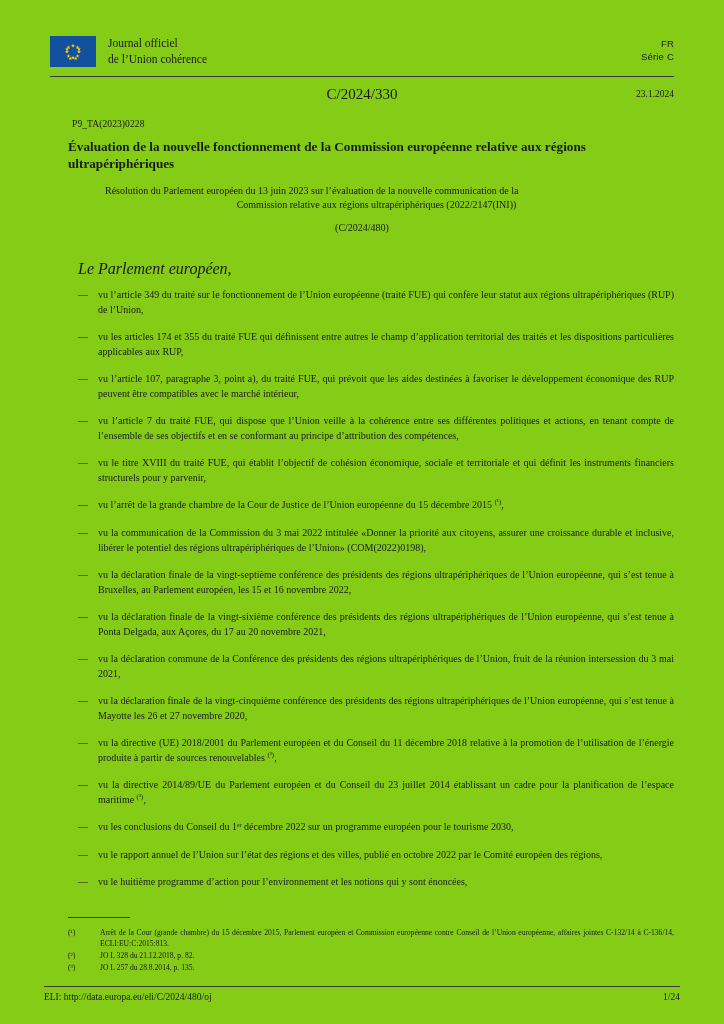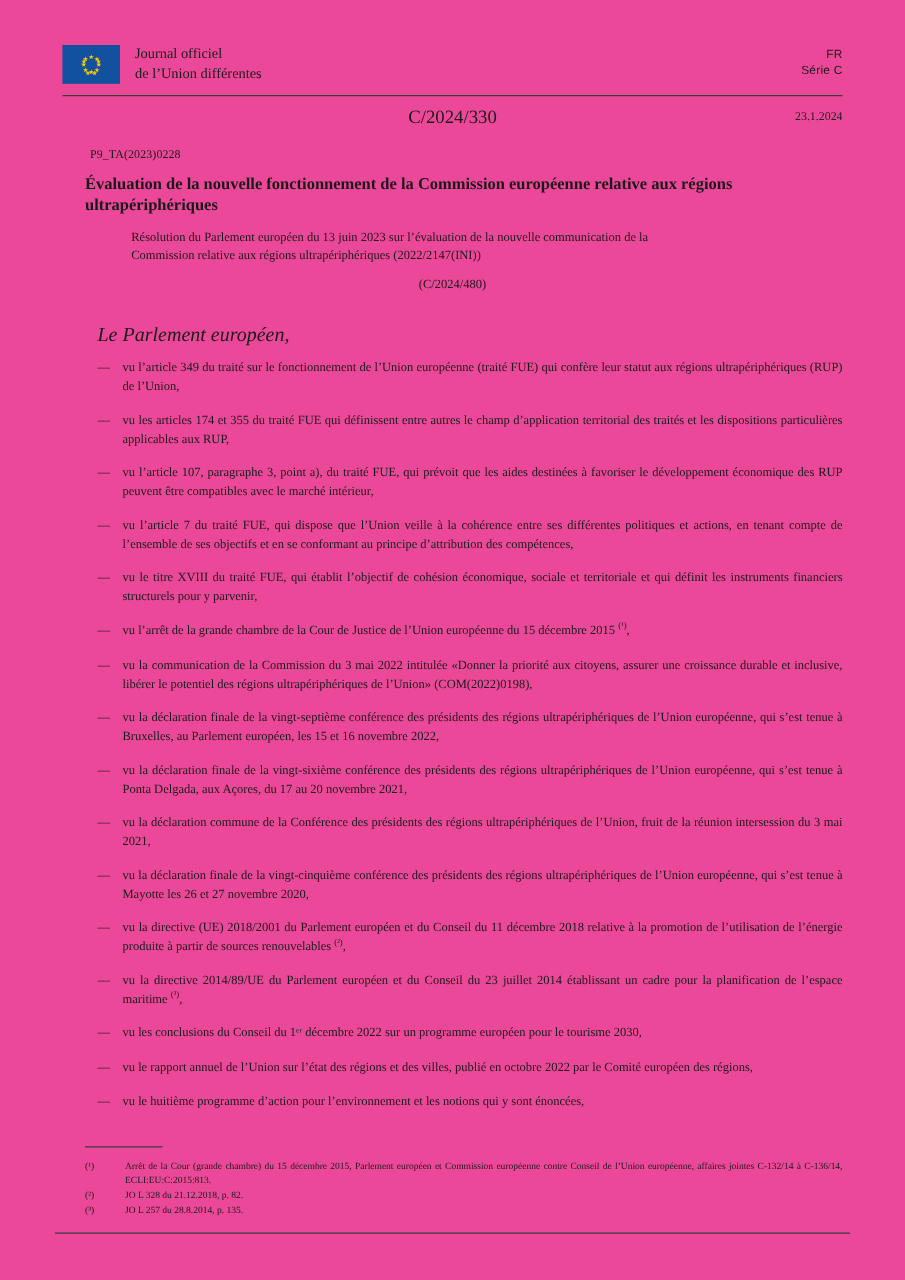--- a/index.html
+++ b/index.html
@@ -9,21 +9,21 @@
   }
   body {
     font-family: "Liberation Serif", "DejaVu Serif", serif;
     color: #1a1a1a;
   }
   .page {
     position: relative;
     width: 724px;
     height: 1024px;
     margin: 0 auto;
-    background: #ec4899;
+    background: #84cc16;
     box-sizing: border-box;
     overflow: hidden;
   }
 
   
   .masthead {
     position: absolute;
     left: 50px;
     right: 50px;
     top: 36px;
@@ -112,21 +112,21 @@
     left: 105px;
     right: 76px;
     top: 184px;
     font-size: 10px;
     font-weight: normal;
     line-height: 1.42;
     text-align: justify;
   }
   .doc-subtitle .last-line {
     display: block;
-    text-align: left;
+    text-align: center;
   }
   .doc-subnum {
     position: absolute;
     left: 0; right: 0;
     top: 222px;
     text-align: center;
     font-size: 10px;
   }
 
   
@@ -231,21 +231,21 @@
             <polygon points="56.5,21.3 57.45,24.2 60.5,24.2 58.03,26.0 58.97,28.9 56.5,27.1 54.03,28.9 54.97,26.0 52.5,24.2 55.55,24.2"></polygon>
             <polygon points="33.5,31.1 34.45,34.0 37.5,34.0 35.03,35.8 35.97,38.7 33.5,36.9 31.03,38.7 31.97,35.8 29.5,34.0 32.55,34.0" opacity="0"></polygon>
             <polygon points="39.8,39.6 40.75,42.5 43.8,42.5 41.33,44.3 42.27,47.2 39.8,45.4 37.33,47.2 38.27,44.3 35.8,42.5 38.85,42.5"></polygon>
             <polygon points="50.2,39.6 51.15,42.5 54.2,42.5 51.73,44.3 52.67,47.2 50.2,45.4 47.73,47.2 48.67,44.3 46.2,42.5 49.25,42.5"></polygon>
             <polygon points="39.8,12.8 40.75,15.7 43.8,15.7 41.33,17.5 42.27,20.4 39.8,18.6 37.33,20.4 38.27,17.5 35.8,15.7 38.85,15.7" opacity="0"></polygon>
           </g>
         </svg>
       </span>
       <span class="masthead-title">
         <span>Journal officiel</span><br>
-        <span>de l’Union différentes</span>
+        <span>de l’Union cohérence</span>
       </span>
     </div>
     <div class="masthead-right">
       <div>FR</div>
       <div>Série C</div>
     </div>
   </div>
   <div class="rule-top"></div>
 
   <div class="docnum-row">
@@ -339,14 +339,18 @@
         <span class="fn-marker">(²)</span>
         <span class="fn-text">JO L 328 du 21.12.2018, p. 82.</span>
       </div>
       <div class="footnote">
         <span class="fn-marker">(³)</span>
         <span class="fn-text">JO L 257 du 28.8.2014, p. 135.</span>
       </div>
     </div>
 
   <div class="rule-bottom"></div>
+  <div class="footer">
+    <span class="footer-eli">ELI: http://data.europa.eu/eli/C/2024/480/oj</span>
+    <span class="footer-page">1/24</span>
+  </div>
 
 </div>
 
 </body></html>

